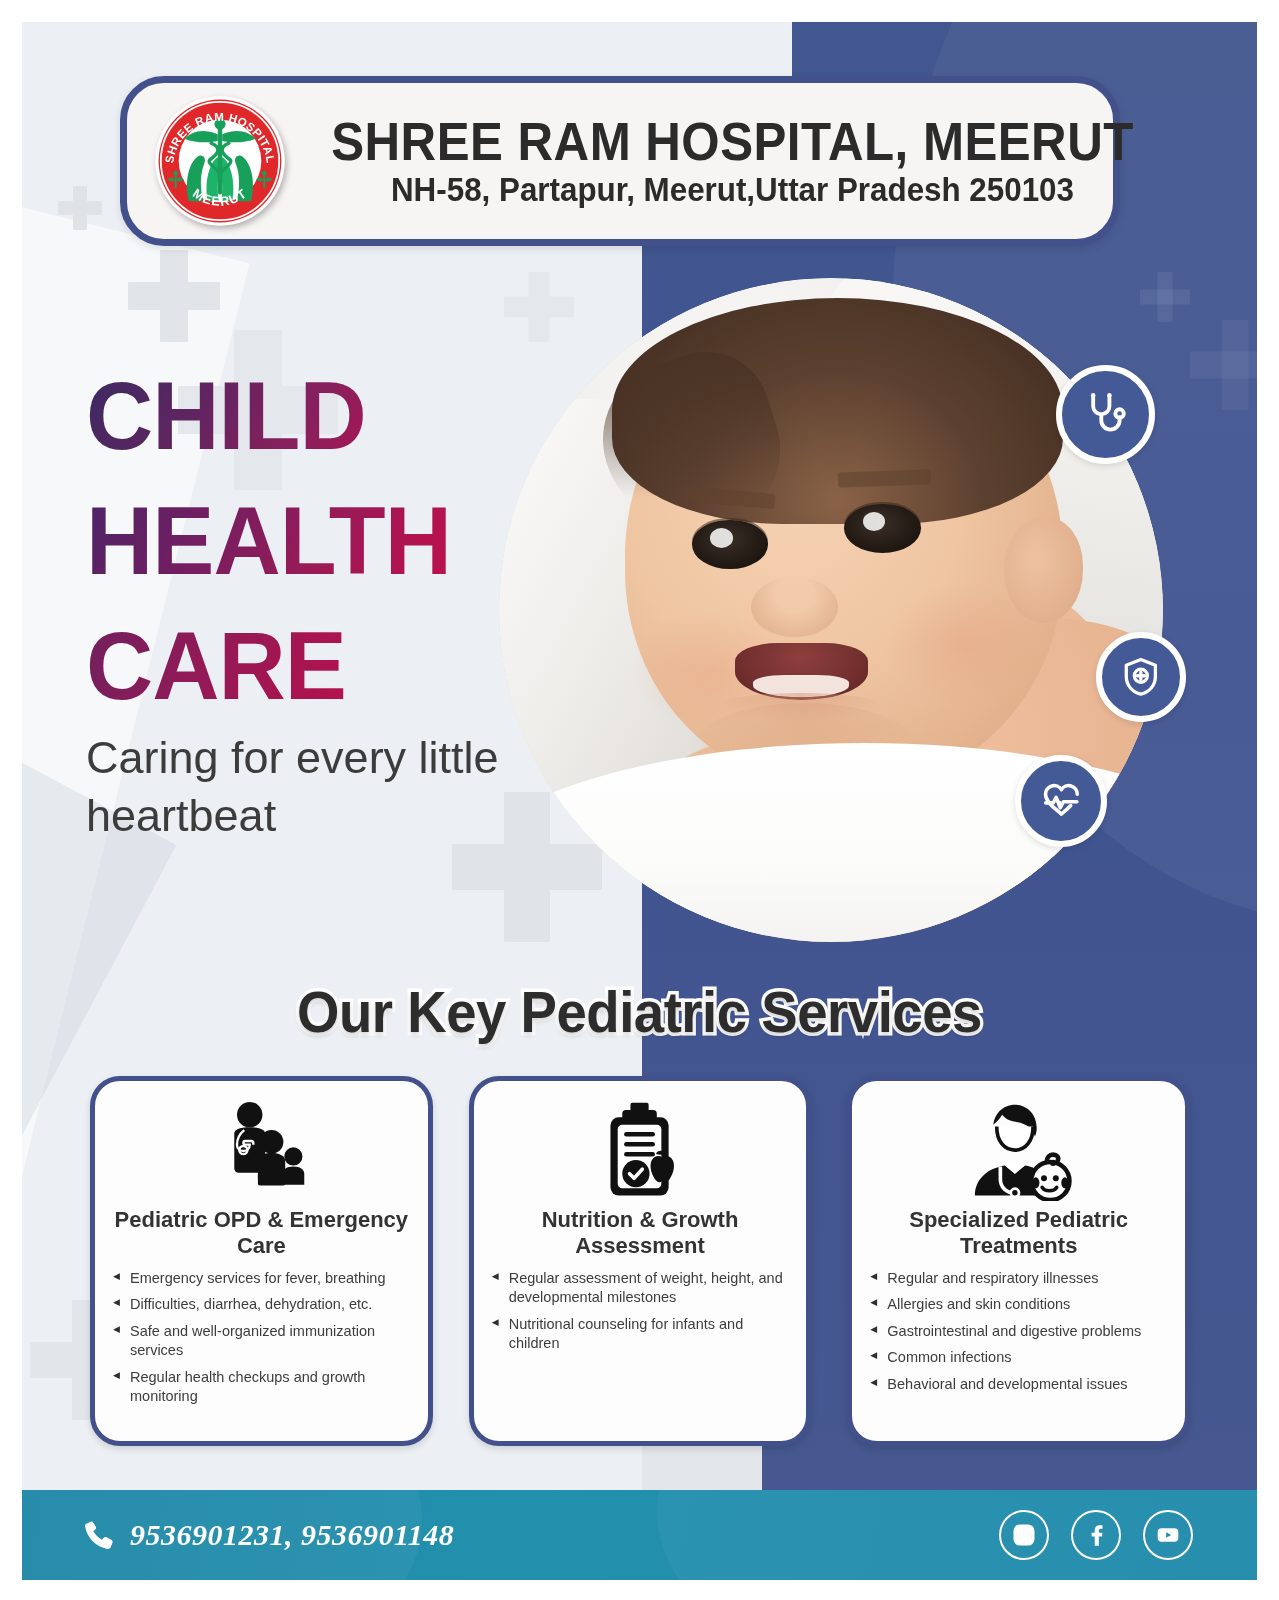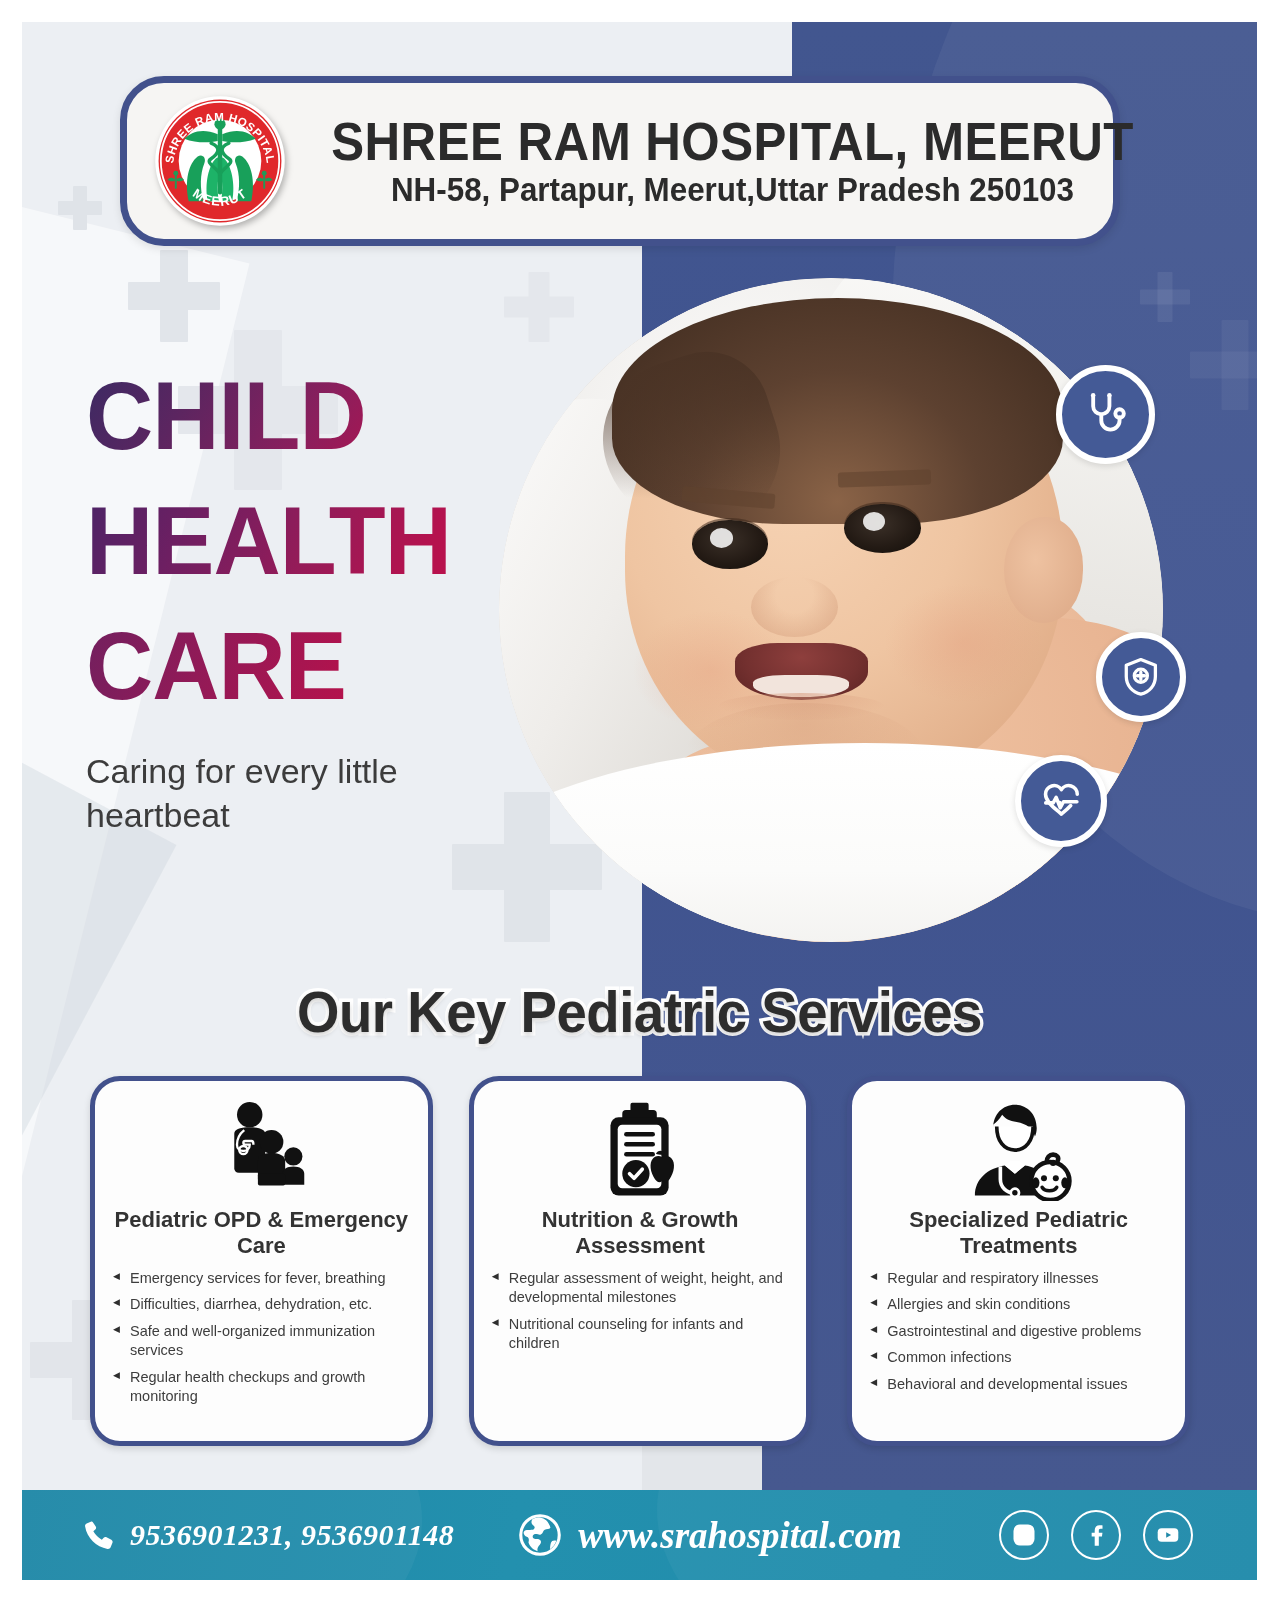--- a/index.html
+++ b/index.html
@@ -100,21 +100,21 @@
     background:linear-gradient(125deg,#3b2a63 0%,#5c2560 26%,#8a1f5d 55%,#b0134f 78%,#c0114a 100%);
     -webkit-background-clip:text; background-clip:text; color:transparent;
     -webkit-text-fill-color:transparent;
     margin-bottom:30px;
   }
   .hl-line:nth-child(2){ background:linear-gradient(120deg,#4b2466 0%,#6d1f62 25%,#961b58 55%,#b5124e 80%,#c01049 100%);
     -webkit-background-clip:text; background-clip:text; -webkit-text-fill-color:transparent; }
   .hl-line:nth-child(3){ background:linear-gradient(115deg,#71205f 0%,#921a57 30%,#b4124c 65%,#c70f46 100%);
     -webkit-background-clip:text; background-clip:text; -webkit-text-fill-color:transparent; margin-bottom:0; }
   .tagline {
-    margin-top:37px; font-size:34px; line-height:1.28; color:#3c3c3c; font-weight:400;
+    margin-top:16px; font-size:45px; line-height:1.28; color:#3c3c3c; font-weight:400;
   }
 
   
   .photo-wrap {
     position:absolute; left:499px; top:278px; width:664px; height:664px;
     border-radius:50%; overflow:hidden; z-index:4;
     box-shadow:0 0 0 0 rgba(0,0,0,0);
   }
   .photo { position:absolute; inset:0; border-radius:50%; overflow:hidden;
            background:#d9d2cb; }
@@ -498,28 +498,20 @@
   </div>
 
   <div class="footer">
     <div class="f-phone">
       <svg viewBox="0 0 24 24">
         <path d="M6.6 2.5 3.3 3.8C2.4 4.2 2 5.1 2.2 6c1.3 8 7.8 14.5 15.8 15.8.9.2 1.8-.3 2.2-1.1l1.3-3.3c.3-.8 0-1.7-.8-2.1l-3.4-1.7c-.7-.3-1.5-.2-2 .4l-1.3 1.4c-2.5-1.4-4.6-3.5-6-6l1.4-1.3c.6-.5.7-1.3.4-2L7.9 3.3c-.3-.8-1.3-1.1-2-.8Z"></path>
       </svg>
       <span>9536901231, 9536901148</span>
     </div>
 
-    <div class="f-web">
-      <svg class="globe" viewBox="0 0 24 24">
-        <circle cx="12" cy="12" r="10.5" fill="none" stroke="#fff" stroke-width="1.7"></circle>
-        <path d="M8 3.2c-1.2 1.6-.6 3 .4 3.6 1.3.8.6 2.2-.7 2.4-1.6.3-3.3-.4-4.3.7-.9 1 .2 2.6 1.4 3.1 1.4.6 1.2 2 .9 3 .6 2.3 2.6 4.2 5 4.8-.4-1.6.3-2.6 1.2-3.5 1-1 .8-2.4-.3-2.9-1.4-.6-2.3.2-3.2-.6-.8-.8-.3-2 .8-2.3 1.3-.3 2.2.6 3.2.2 1.3-.5 1.1-2 2.2-2.6 1-.5 2.4 0 3.1-1C16.6 3.9 13.9 2.4 11 2.4c-1 0-2 .3-3 .8Z" fill="#fff"></path>
-        <path d="M18.6 15.3c.5-.4 1.5-.5 2.3-.1-.5 1.9-1.8 3.6-3.5 4.6.2-1.3.1-3.4 1.2-4.5Z" fill="#fff"></path>
-      </svg>
-      <span>www.srahospital.com</span>
-    </div>
 
     <div class="f-social">
       <div class="soc">
         <svg viewBox="0 0 24 24" fill="none" stroke="#ffffff" stroke-width="1.8">
           <rect x="3.2" y="3.2" width="17.6" height="17.6" rx="5"></rect>
           <circle cx="12" cy="12" r="4.2"></circle>
           <circle cx="17.1" cy="6.9" r="1.1" fill="#fff" stroke="none"></circle>
         </svg>
       </div>
       <div class="soc">

